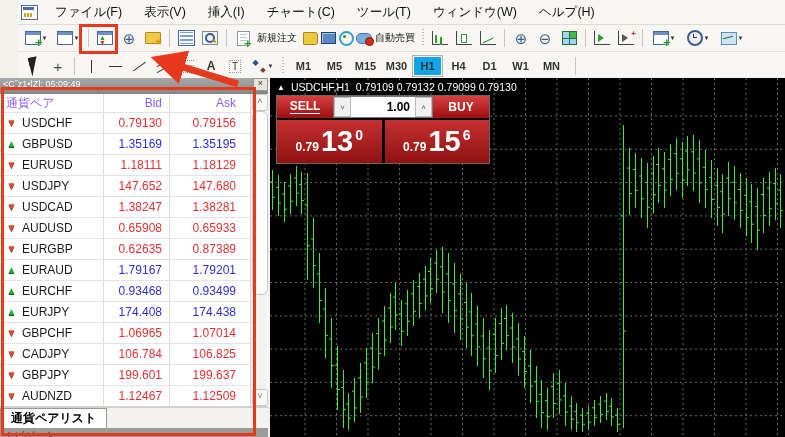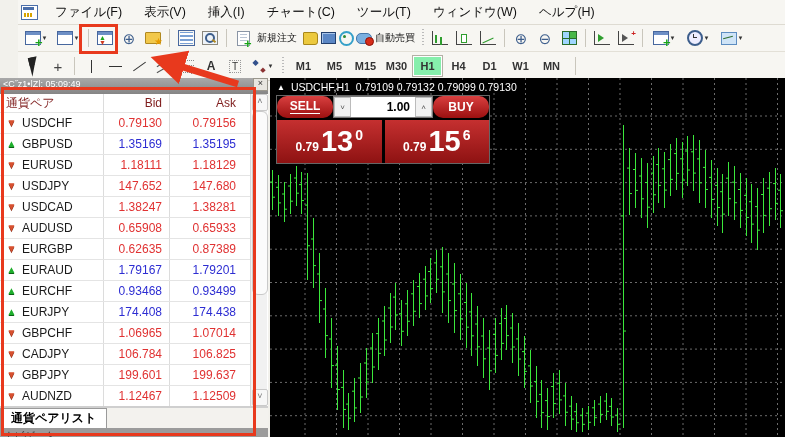--- a/index.html
+++ b/index.html
@@ -71,32 +71,32 @@
   .ifibo::before{content:"F";position:absolute;right:-1px;bottom:-3px;font-size:7px;color:#555;}
   .ifibo::after{content:"";position:absolute;left:0;top:4px;width:100%;height:1px;border-top:1px dotted #888;}
   .itext{font-size:12px;color:#333;font-weight:bold;}
   .itlabel{font-size:10px;color:#333;border:1px dotted #999;padding:0 2px;line-height:11px;}
   .ishapes{position:relative;width:14px;height:12px;display:block;}
   .ishapes::before{content:"◆";position:absolute;left:0;top:-2px;font-size:8px;color:#33518c;}
   .ishapes::after{content:"◆";position:absolute;right:1px;bottom:-2px;font-size:7px;color:#8c3333;}
   
   .tfbtn{min-width:25px;height:20px;display:flex;align-items:center;justify-content:center;
          font-size:11px;font-weight:bold;color:#333;padding:0 2px;border:1px solid transparent;flex:none;}
-  .tfbtn.active{background:#86efac;border-color:#b3b0a5;box-shadow:inset 0 0 0 1px #fff;}
+  .tfbtn.active{background:#0ea5e9;border-color:#b3b0a5;box-shadow:inset 0 0 0 1px #fff;}
   
   .panels{position:absolute;left:0;top:78px;right:0;bottom:0;display:flex;}
   .mwatch{position:relative;width:268px;flex:none;background:#fff;display:flex;flex-direction:column;}
   .mw-title{height:16px;background:linear-gradient(#a9a9a9,#858585);color:#fff;font-size:9px;line-height:12px;
             padding-left:3px;display:flex;white-space:nowrap;overflow:hidden;}
   .mw-close{margin-left:auto;width:13px;height:11px;background:#e8e6e0;border:1px solid #9a978d;color:#333;
             font-size:9px;line-height:9px;text-align:center;flex:none;}
   .mw-table{position:relative;flex:1;overflow:hidden;border-bottom:1px solid #cfcfcf;}
   .mw-grid{width:250px;}
   .mw-row{display:flex;height:20px;align-items:center;border-bottom:1px solid #e4e4e4;font-size:12px;}
-  .mw-row.head{height:18px;font-size:12px;color:#7f1d1d;}
+  .mw-row.head{height:18px;font-size:12px;color:#8b5cf6;}
   .c-name{width:104px;padding-left:6px;display:flex;align-items:center;gap:5px;border-right:1px solid #dcdcdc;height:100%;box-sizing:border-box;}
   .c-bid{width:66px;text-align:right;padding-right:7px;border-right:1px solid #dcdcdc;height:100%;box-sizing:border-box;display:flex;align-items:center;justify-content:flex-end;}
   .c-ask{width:73px;text-align:right;padding-right:7px;height:100%;box-sizing:border-box;display:flex;align-items:center;justify-content:flex-end;}
   .dir{font-size:10px;line-height:10px;width:11px;text-align:center;flex:none;}
   .dir.up{color:#1faf2d;text-shadow:0 1px 0 #0a5e14;}
   .dir.down{color:#d8502f;text-shadow:0 1px 0 #7e1d08;}
   .p-down .c-bid,.p-down .c-ask{color:#e03232;}
   .p-up   .c-bid,.p-up   .c-ask{color:#2d2dd2;}
   .pairname{color:#1a1a1a;}
   
@@ -113,21 +113,21 @@
   
   .chartwin{position:relative;flex:1;background:#000;margin-left:2px;overflow:hidden;}
   .chart-head{position:absolute;left:7px;top:3px;color:#fff;font-size:10.5px;display:flex;gap:6px;align-items:center;z-index:3;}
   .chart-head .tri{font-size:8px;}
   .chart-svg{position:absolute;left:0;top:0;z-index:1;}
   
   .octw{position:absolute;left:6px;top:17px;width:212px;height:67px;z-index:4;border:1px solid #666;
         display:flex;flex-direction:column;background:#000;}
   .octw-r1{height:22px;display:flex;}
   .redbtn{background:linear-gradient(#d94040,#9c1010);color:#fff;font-size:12px;font-weight:bold;
-          display:flex;align-items:center;justify-content:center;width:56px;flex:none;border-radius:10px;}
+          display:flex;align-items:center;justify-content:center;width:56px;flex:none;}
   .redbtn span{border-bottom:1px solid #fff;line-height:13px;}
   .redbtn.buy span{border-bottom:none;}
   .vol{flex:1;background:#fff;border:1px solid #777;display:flex;align-items:stretch;}
   .volbtn{width:15px;background:#f1f1f1;border:1px solid #bbb;color:#555;font-size:8px;display:flex;align-items:center;justify-content:center;}
   .volval{flex:1;display:flex;align-items:center;justify-content:flex-end;padding-right:5px;font-size:12px;font-weight:bold;color:#000;}
   .octw-r2{flex:1;display:flex;gap:3px;margin-top:2px;}
   .pricepanel{flex:1;background:linear-gradient(#c53030,#8e1212);color:#fff;display:flex;align-items:center;justify-content:center;gap:2px;}
   .pp-prefix{font-size:12px;font-weight:bold;margin-top:10px;}
   .pp-big{font-size:29px;font-weight:bold;line-height:1;}
   .pp-sup{font-size:14px;font-weight:bold;margin-bottom:14px;}

